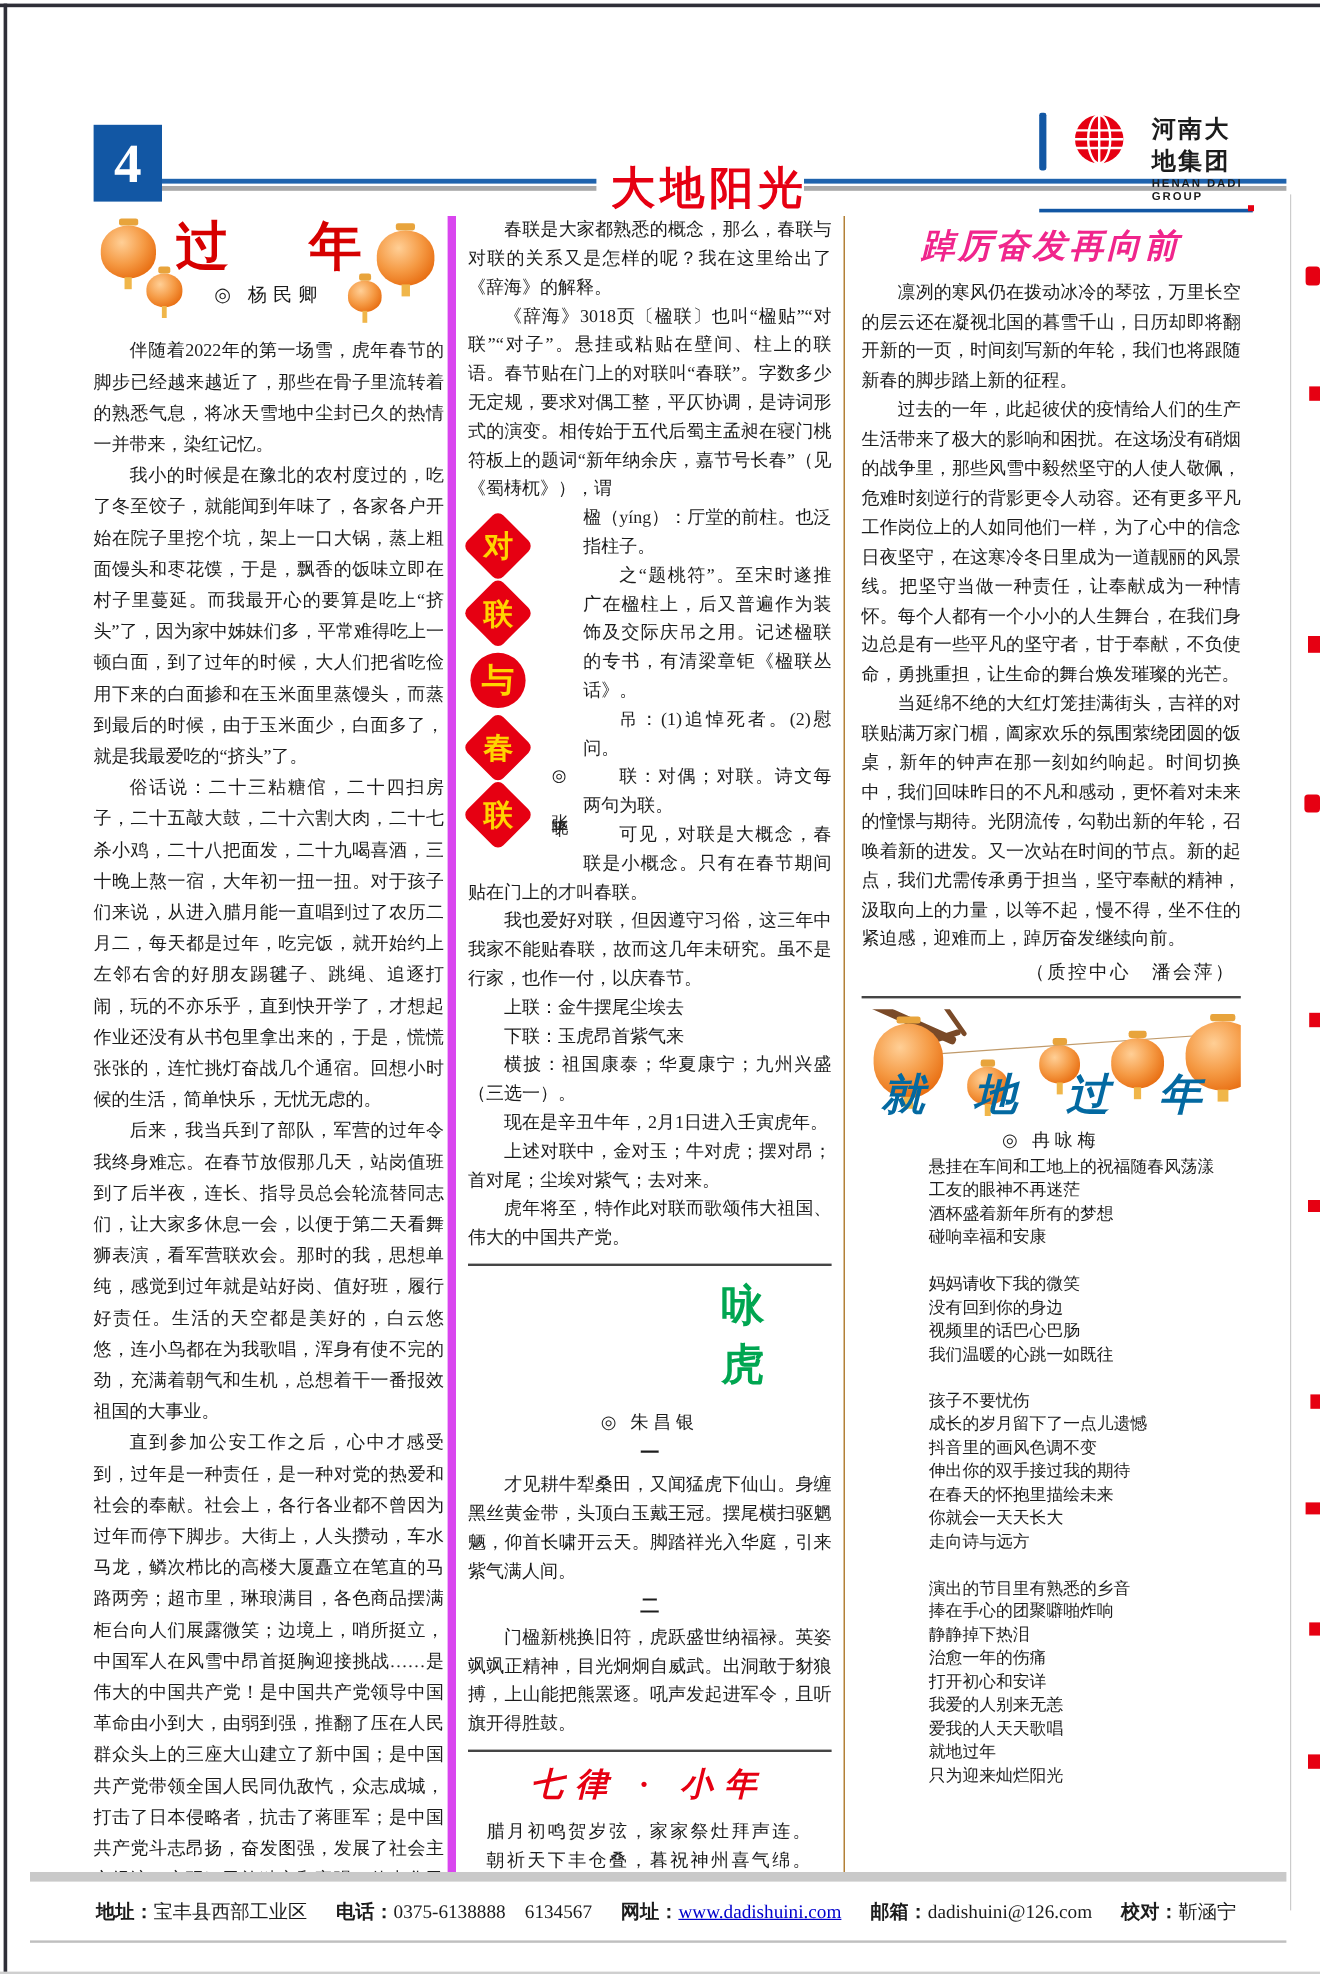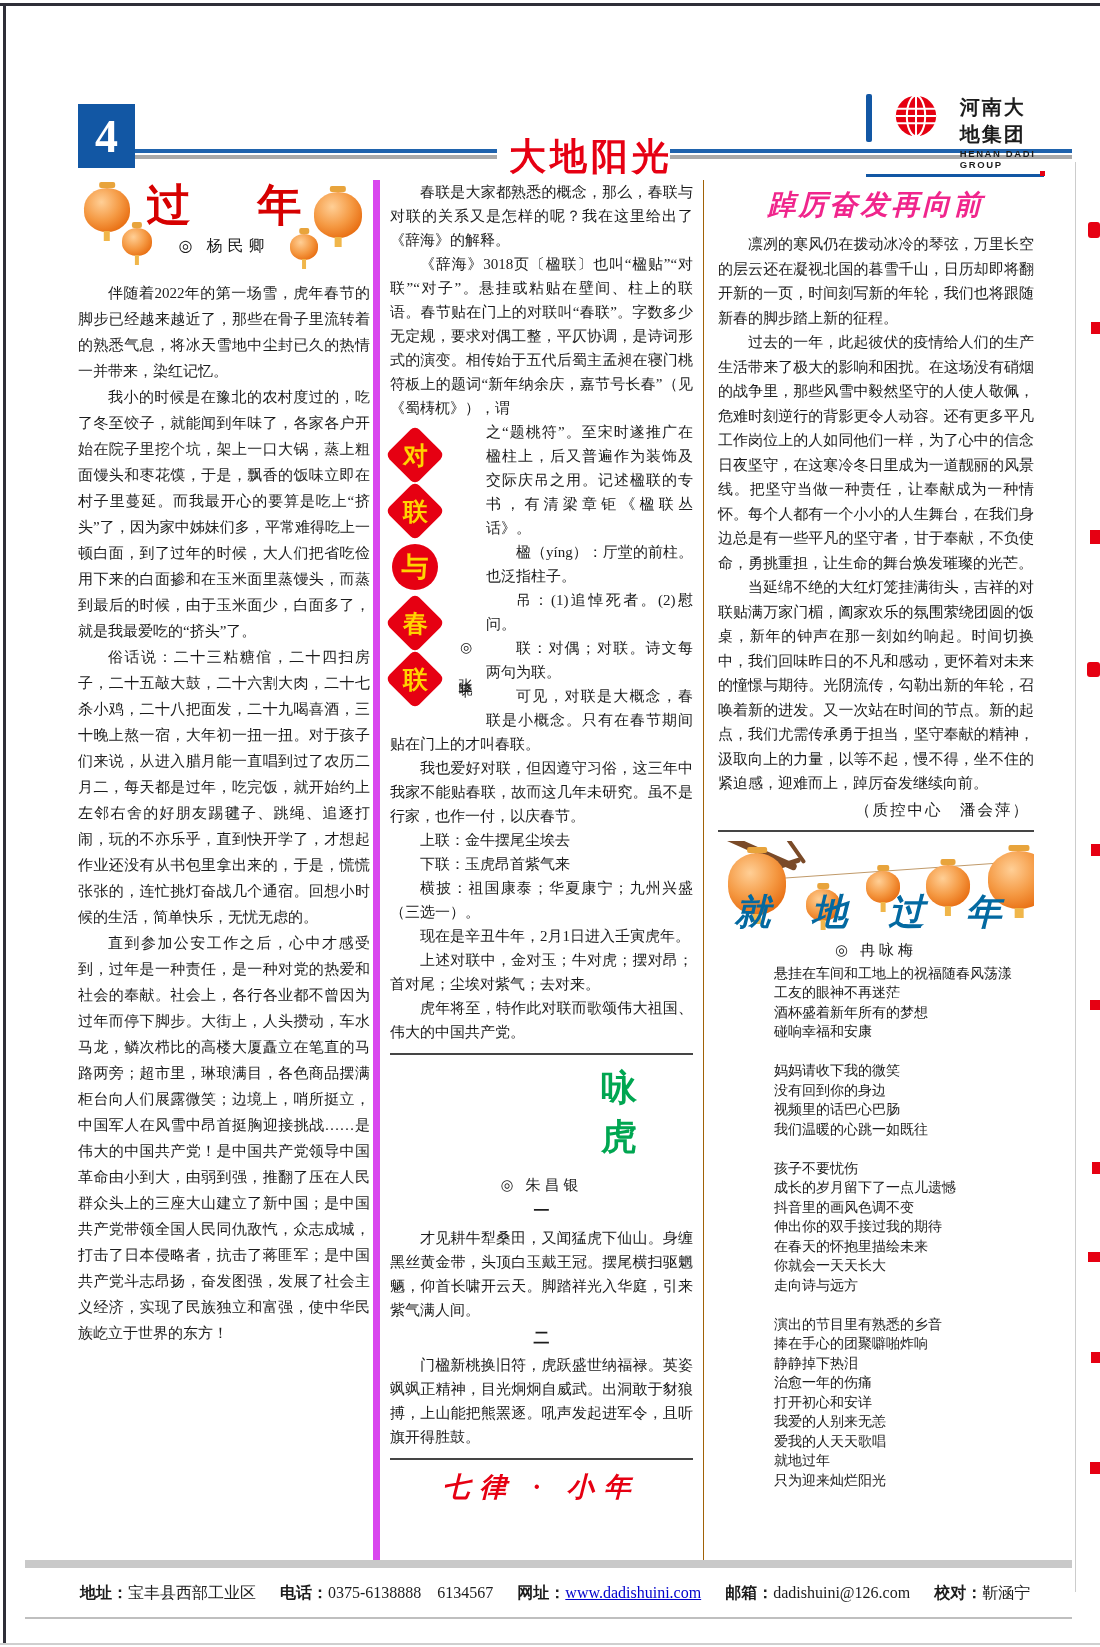--- a/index.html
+++ b/index.html
@@ -169,20 +169,21 @@
         <div class="lantern" style="left:44px;top:48px;width:30px;height:28px;"></div>
         <div class="lantern" style="right:8px;top:12px;width:48px;height:46px;"></div>
         <div class="lantern" style="right:52px;top:54px;width:28px;height:26px;"></div>
         <div class="gn-title">过 年</div>
         <div class="gn-author">◎ 杨民卿</div>
       </div>
       <div>
           <p class="body">伴随着2022年的第一场雪，虎年春节的脚步已经越来越近了，那些在骨子里流转着的熟悉气息，将冰天雪地中尘封已久的热情一并带来，染红记忆。</p>
           <p class="body">我小的时候是在豫北的农村度过的，吃了冬至饺子，就能闻到年味了，各家各户开始在院子里挖个坑，架上一口大锅，蒸上粗面馒头和枣花馍，于是，飘香的饭味立即在村子里蔓延。而我最开心的要算是吃上“挤头”了，因为家中姊妹们多，平常难得吃上一顿白面，到了过年的时候，大人们把省吃俭用下来的白面掺和在玉米面里蒸馒头，而蒸到最后的时候，由于玉米面少，白面多了，就是我最爱吃的“挤头”了。</p>
           <p class="body">俗话说：二十三粘糖倌，二十四扫房子，二十五敲大鼓，二十六割大肉，二十七杀小鸡，二十八把面发，二十九喝喜酒，三十晚上熬一宿，大年初一扭一扭。对于孩子们来说，从进入腊月能一直唱到过了农历二月二，每天都是过年，吃完饭，就开始约上左邻右舍的好朋友踢毽子、跳绳、追逐打闹，玩的不亦乐乎，直到快开学了，才想起作业还没有从书包里拿出来的，于是，慌慌张张的，连忙挑灯奋战几个通宿。回想小时候的生活，简单快乐，无忧无虑的。</p>
+          <p class="body">后来，我当兵到了部队，军营的过年令我终身难忘。在春节放假那几天，站岗值班到了后半夜，连长、指导员总会轮流替同志们，让大家多休息一会，以便于第二天看舞狮表演，看军营联欢会。那时的我，思想单纯，感觉到过年就是站好岗、值好班，履行好责任。生活的天空都是美好的，白云悠悠，连小鸟都在为我歌唱，浑身有使不完的劲，充满着朝气和生机，总想着干一番报效祖国的大事业。</p>
           <p class="body">直到参加公安工作之后，心中才感受到，过年是一种责任，是一种对党的热爱和社会的奉献。社会上，各行各业都不曾因为过年而停下脚步。大街上，人头攒动，车水马龙，鳞次栉比的高楼大厦矗立在笔直的马路两旁；超市里，琳琅满目，各色商品摆满柜台向人们展露微笑；边境上，哨所挺立，中国军人在风雪中昂首挺胸迎接挑战……是伟大的中国共产党！是中国共产党领导中国革命由小到大，由弱到强，推翻了压在人民群众头上的三座大山建立了新中国；是中国共产党带领全国人民同仇敌忾，众志成城，打击了日本侵略者，抗击了蒋匪军；是中国共产党斗志昂扬，奋发图强，发展了社会主义经济，实现了民族独立和富强，使中华民族屹立于世界的东方！</p>
         </div>
     </div>
 
     <div class="col-mid">
       <div>
           <p class="body">春联是大家都熟悉的概念，那么，春联与对联的关系又是怎样的呢？我在这里给出了《辞海》的解释。</p>
           <p class="body">《辞海》3018页〔楹联〕也叫“楹贴”“对联”“对子”。悬挂或粘贴在壁间、柱上的联语。春节贴在门上的对联叫“春联”。字数多少无定规，要求对偶工整，平仄协调，是诗词形式的演变。相传始于五代后蜀主孟昶在寝门桃符板上的题词“新年纳余庆，嘉节号长春”（见《蜀梼杌》），谓</p>
         </div>
       <div class="wrap-sec">
@@ -200,22 +201,22 @@
               <div class="shape diamond">
                 <span>春</span>
               </div>
               <div class="shape diamond">
                 <span>联</span>
               </div>
             </div>
           <div class="v-author">◎ 张晓平</div>
         </div>
         <div>
+            <p class="body">楹（yíng）：厅堂的前柱。也泛指柱子。</p>
             <p class="body">之“题桃符”。至宋时遂推广在楹柱上，后又普遍作为装饰及交际庆吊之用。记述楹联的专书，有清梁章钜《楹联丛话》。</p>
-            <p class="body">楹（yíng）：厅堂的前柱。也泛指柱子。</p>
             <p class="body">吊：(1)追悼死者。(2)慰问。</p>
             <p class="body">联：对偶；对联。诗文每两句为联。</p>
             <p class="body">可见，对联是大概念，春联是小概念。只有在春节期间贴在门上的才叫春联。</p>
           </div>
       </div>
       <div>
           <p class="body">我也爱好对联，但因遵守习俗，这三年中我家不能贴春联，故而这几年未研究。虽不是行家，也作一付，以庆春节。</p>
           <p class="body">上联：金牛摆尾尘埃去</p>
           <p class="body">下联：玉虎昂首紫气来</p>
           <p class="body">横披：祖国康泰；华夏康宁；九州兴盛（三选一）。</p>
@@ -233,20 +234,25 @@
           <p class="body yh-poem">才见耕牛犁桑田，又闻猛虎下仙山。身缠黑丝黄金带，头顶白玉戴王冠。摆尾横扫驱魍魉，仰首长啸开云天。脚踏祥光入华庭，引来紫气满人间。</p>
         </div>
           <div>
           <div class="sect-num">二</div>
           <p class="body yh-poem">门楹新桃换旧符，虎跃盛世纳福禄。英姿飒飒正精神，目光炯炯自威武。出洞敢于豺狼搏，上山能把熊罴逐。吼声发起进军令，且听旗开得胜鼓。</p>
         </div>
         </div>
 
       <hr class="sep">
       <div class="qlxn-title">七律 · 小年</div>
+      <div>
+          <div class="qlxn-line">腊月初鸣贺岁弦，家家祭灶拜声连。</div>
+          <div class="qlxn-line">朝祈天下丰仓叠，暮祝神州喜气绵。</div>
+          <div class="qlxn-line">往事安然辞旧梦，宏图自是赋新篇。</div>
+        </div>
 
     </div>
 
     <div class="col-right">
       <div class="cl-title">踔厉奋发再向前</div>
       <div>
           <p class="body">凛冽的寒风仍在拨动冰冷的琴弦，万里长空的层云还在凝视北国的暮雪千山，日历却即将翻开新的一页，时间刻写新的年轮，我们也将跟随新春的脚步踏上新的征程。</p>
           <p class="body">过去的一年，此起彼伏的疫情给人们的生产生活带来了极大的影响和困扰。在这场没有硝烟的战争里，那些风雪中毅然坚守的人使人敬佩，危难时刻逆行的背影更令人动容。还有更多平凡工作岗位上的人如同他们一样，为了心中的信念日夜坚守，在这寒冷冬日里成为一道靓丽的风景线。把坚守当做一种责任，让奉献成为一种情怀。每个人都有一个小小的人生舞台，在我们身边总是有一些平凡的坚守者，甘于奉献，不负使命，勇挑重担，让生命的舞台焕发璀璨的光芒。</p>
           <p class="body">当延绵不绝的大红灯笼挂满街头，吉祥的对联贴满万家门楣，阖家欢乐的氛围萦绕团圆的饭桌，新年的钟声在那一刻如约响起。时间切换中，我们回味昨日的不凡和感动，更怀着对未来的憧憬与期待。光阴流传，勾勒出新的年轮，召唤着新的进发。又一次站在时间的节点。新的起点，我们尤需传承勇于担当，坚守奉献的精神，汲取向上的力量，以等不起，慢不得，坐不住的紧迫感，迎难而上，踔厉奋发继续向前。</p>
         </div>

